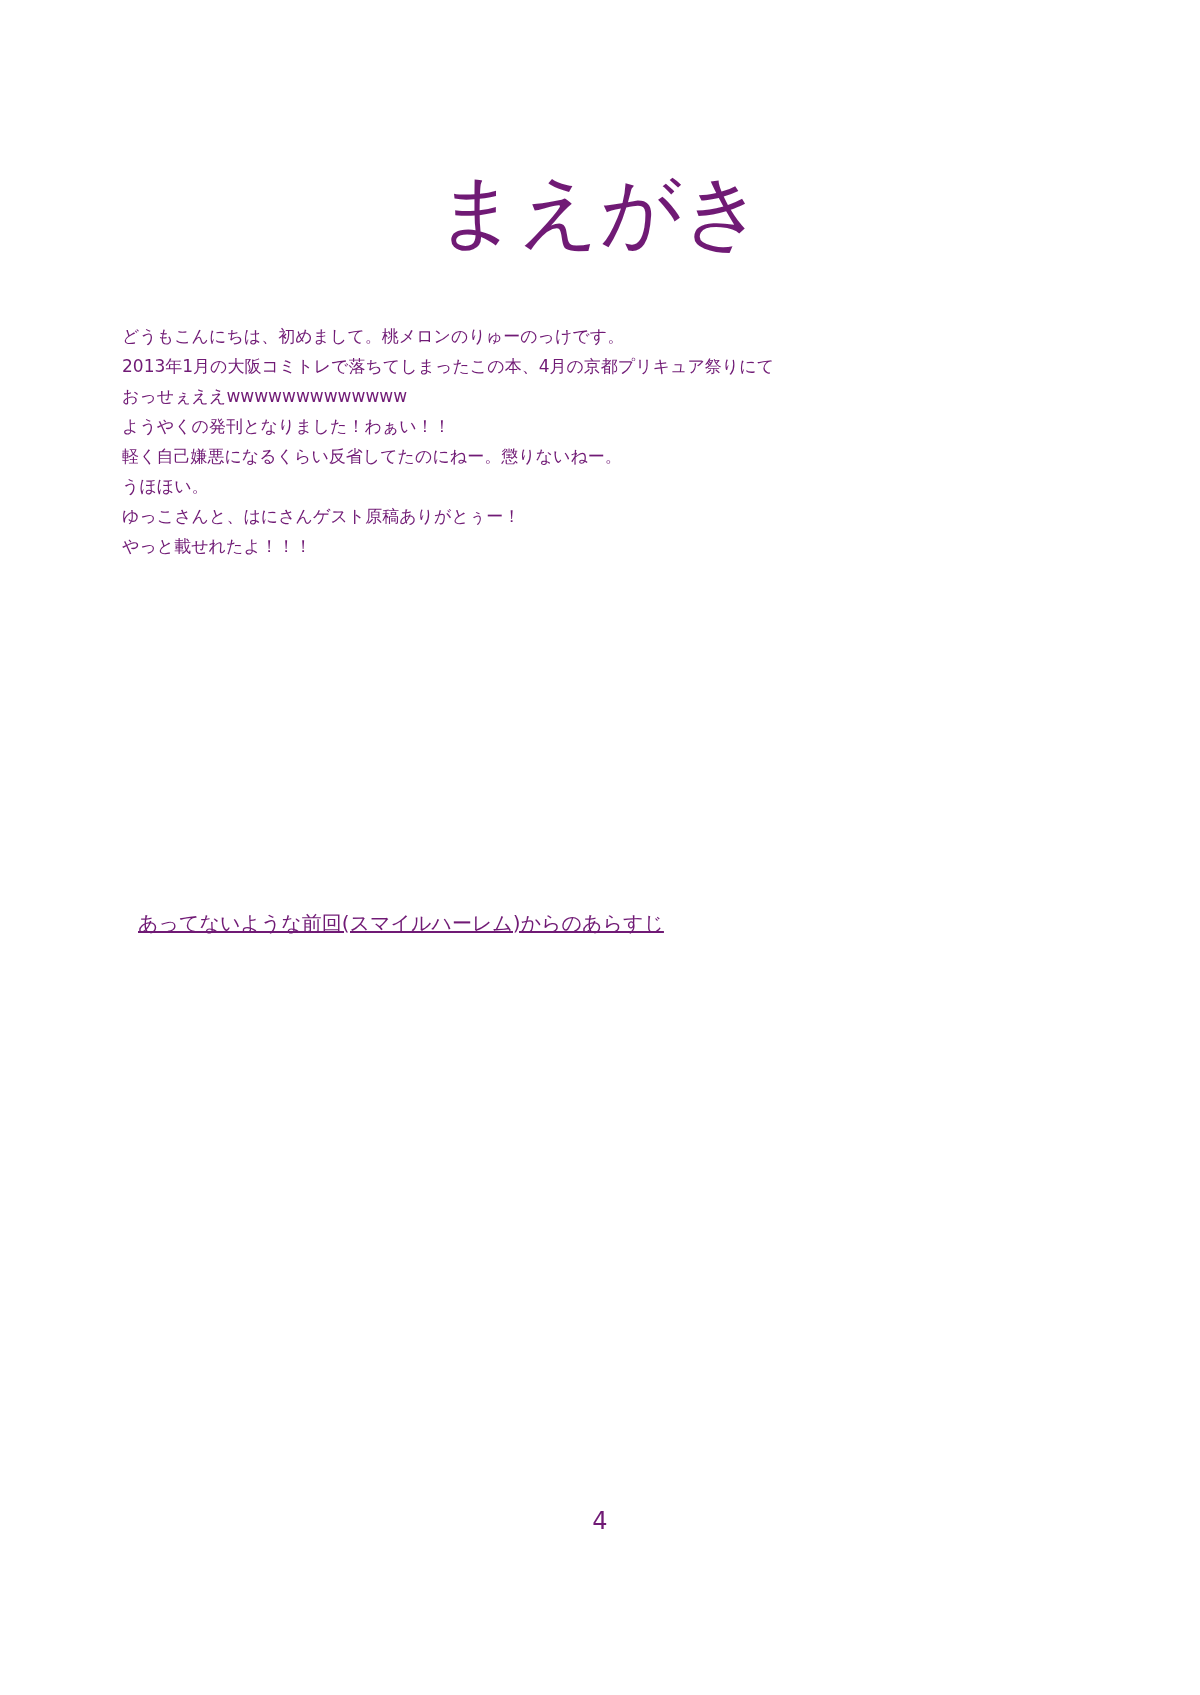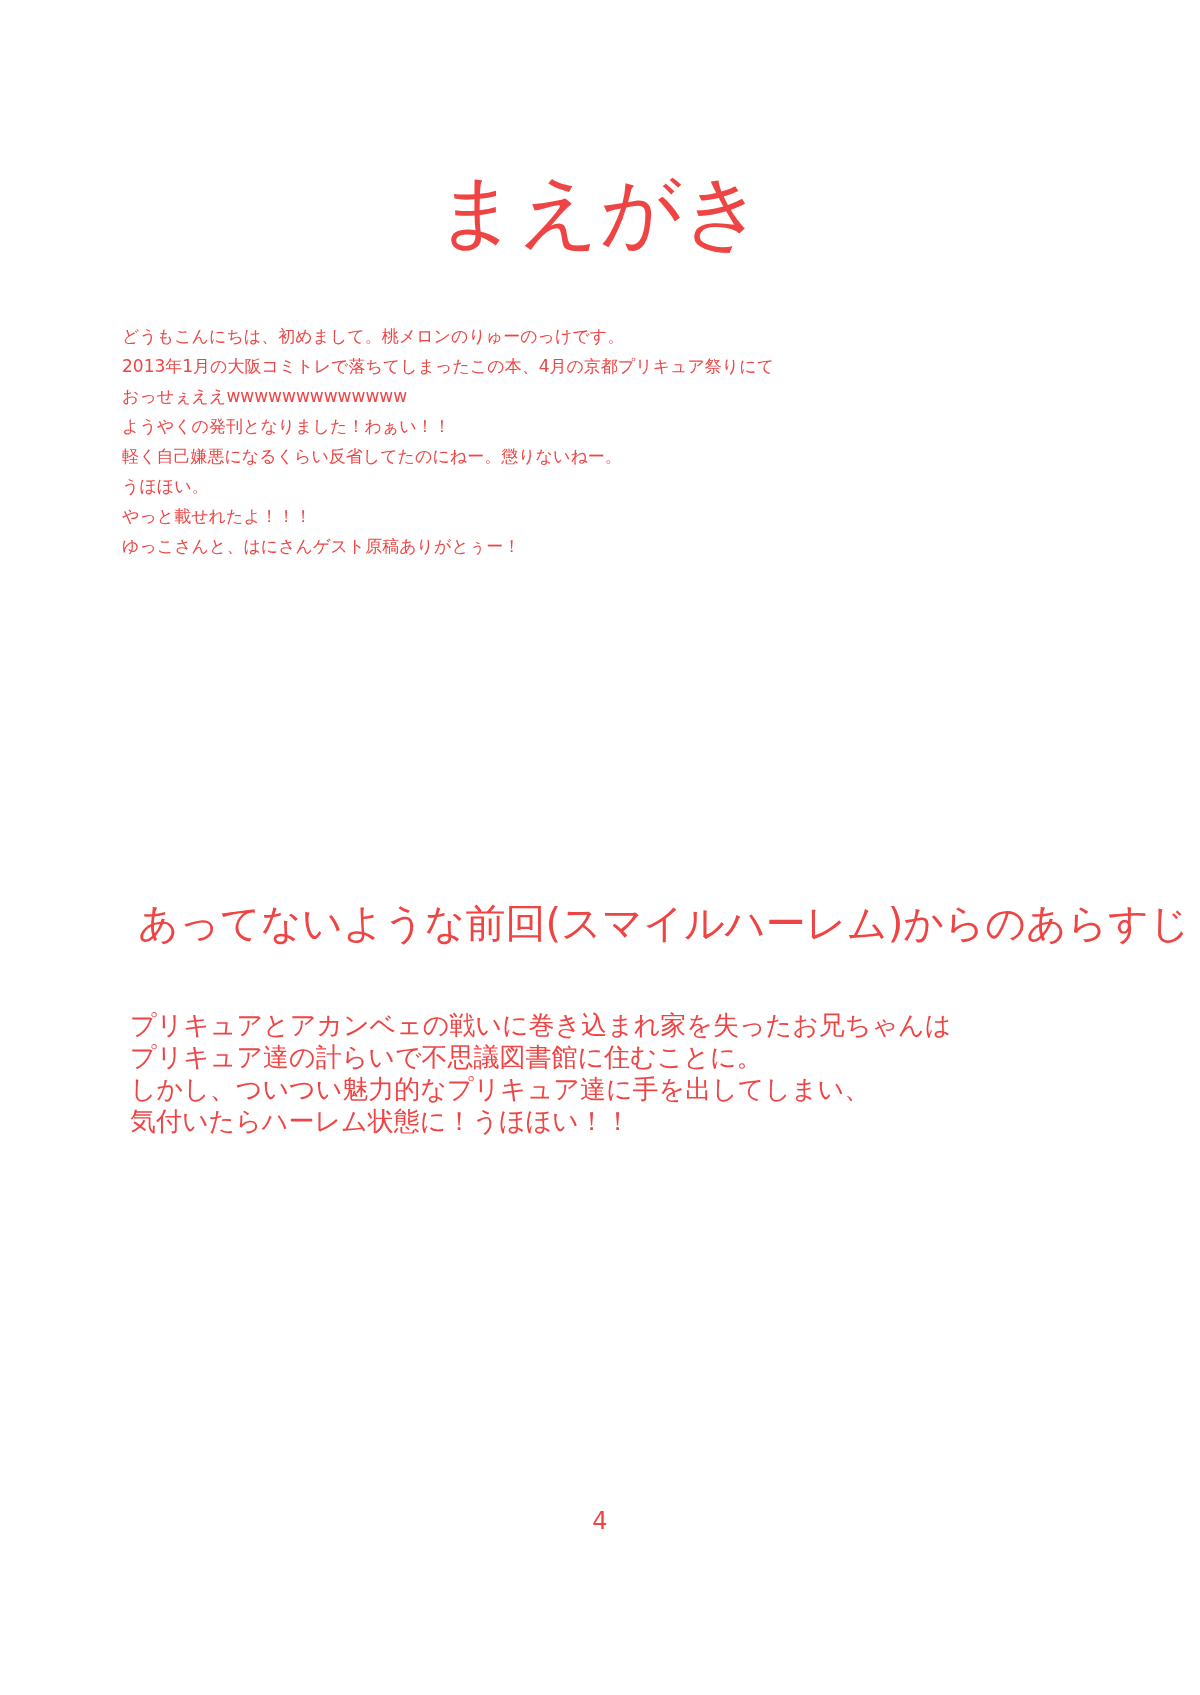--- a/index.html
+++ b/index.html
@@ -6,21 +6,21 @@
     margin: 0;
     padding: 0;
     background: #e8e8e8;
   }
   .page {
     position: relative;
     width: 1200px;
     height: 1695px;
     margin: 0 auto;
     background: #ffffff;
-    color: #ef4444;
+    color: #701a75;
     font-family: "DejaVu Sans", "Liberation Sans", sans-serif;
     overflow: hidden;
   }
   .title {
     position: absolute;
     top: 112px;
     left: 0;
     width: 100%;
     text-align: center;
     font-size: 80px;
@@ -34,23 +34,24 @@
     left: 122px;
     top: 321px;
     font-size: 17px;
     line-height: 30px;
     white-space: nowrap;
   }
   .synopsis-heading {
     position: absolute;
     left: 138px;
     top: 903px;
-    font-size: 40px;
+    font-size: 20px;
     line-height: 40px;
     white-space: nowrap;
+    text-decoration: underline;
   }
   .synopsis-block {
     position: absolute;
     left: 130px;
     top: 1009px;
     font-size: 26px;
     line-height: 32px;
     white-space: nowrap;
   }
   .page-number {
@@ -73,28 +74,22 @@
 
   <h1 class="title">まえがき</h1>
 
   <div class="foreword-block">
     <div class="text-line">どうもこんにちは、初めまして。桃メロンのりゅーのっけです。</div>
     <div class="text-line">2013年1月の大阪コミトレで落ちてしまったこの本、4月の京都プリキュア祭りにて</div>
     <div class="text-line">おっせぇええwwwwwwwwwwwww</div>
     <div class="text-line">ようやくの発刊となりました！わぁい！！</div>
     <div class="text-line">軽く自己嫌悪になるくらい反省してたのにねー。懲りないねー。</div>
     <div class="text-line">うほほい。</div>
+    <div class="text-line">ゆっこさんと、はにさんゲスト原稿ありがとぅー！</div>
     <div class="text-line">やっと載せれたよ！！！</div>
-    <div class="text-line">ゆっこさんと、はにさんゲスト原稿ありがとぅー！</div>
   </div>
 
   <div class="synopsis-heading">あってないような前回(スマイルハーレム)からのあらすじ</div>
 
-  <div class="synopsis-block">
-    <div class="text-line">プリキュアとアカンベェの戦いに巻き込まれ家を失ったお兄ちゃんは</div>
-    <div class="text-line">プリキュア達の計らいで不思議図書館に住むことに。</div>
-    <div class="text-line">しかし、ついつい魅力的なプリキュア達に手を出してしまい、</div>
-    <div class="text-line">気付いたらハーレム状態に！うほほい！！</div>
-  </div>
 
   <div class="page-number">4</div>
 
 </div>
 
 </body></html>

